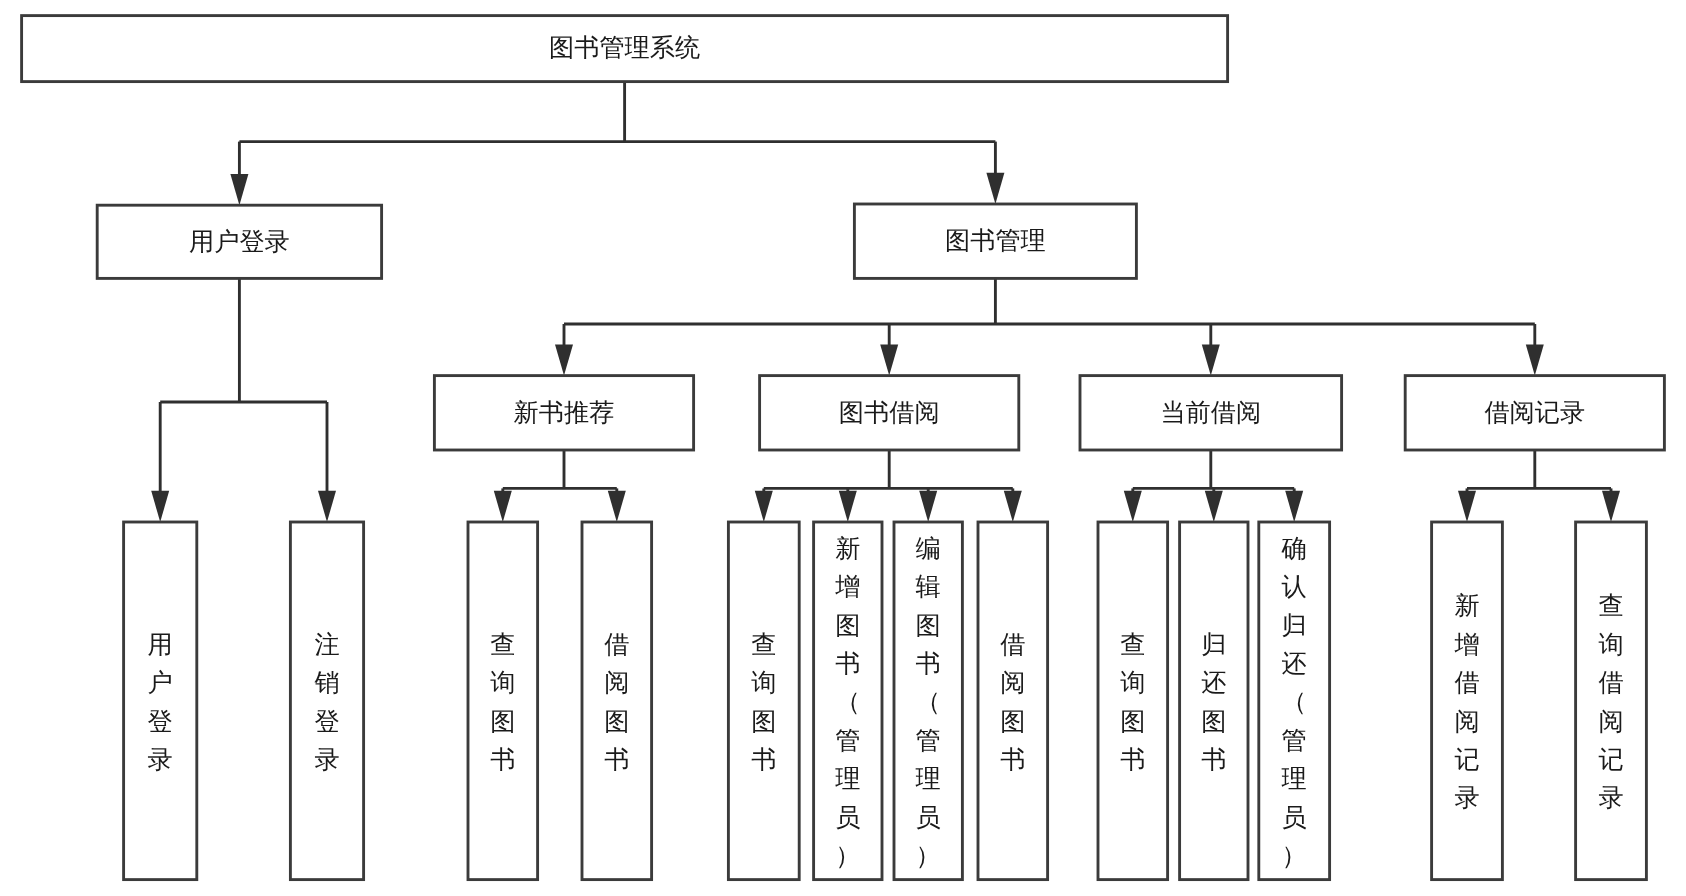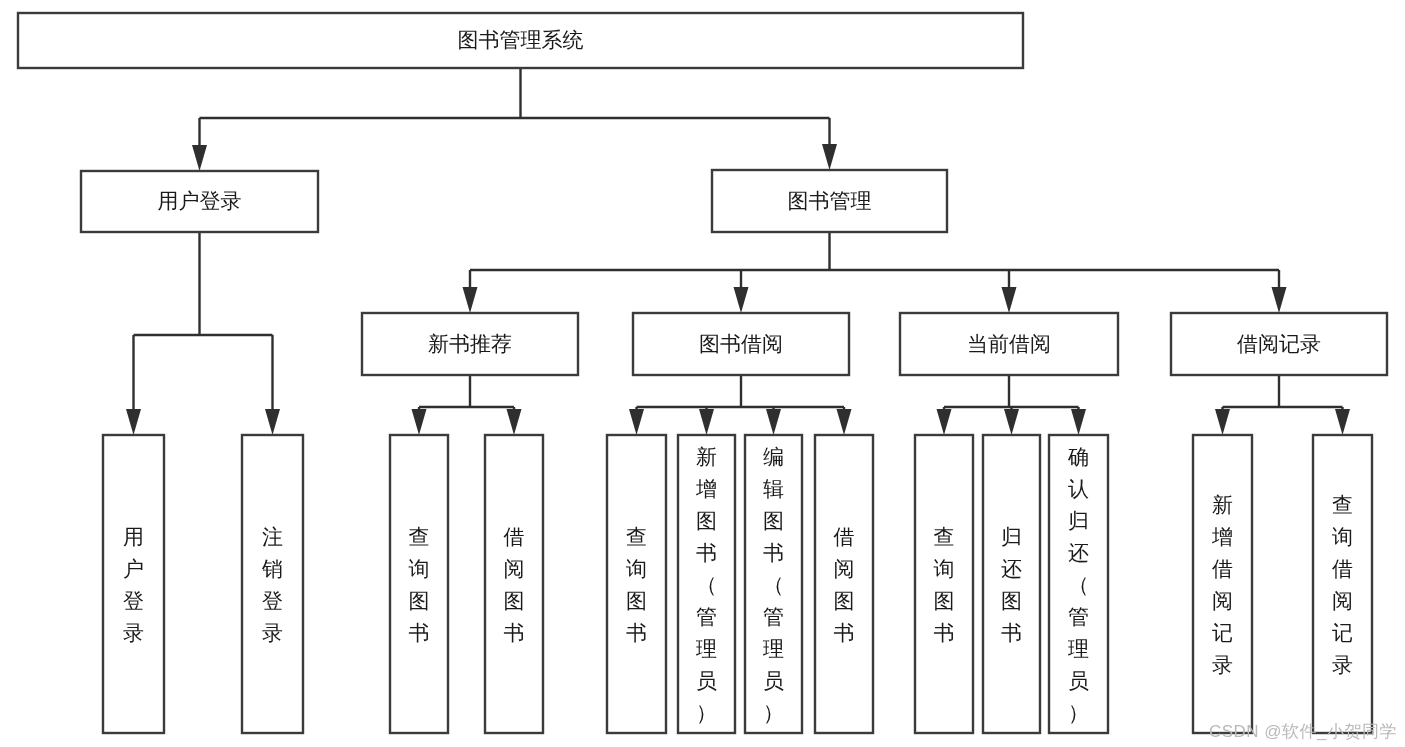--- a/index.html
+++ b/index.html
@@ -215,14 +215,13 @@
         <g>
           <rect x="1193" y="435" width="59" height="298" rx="0" class="node-box"></rect>
           <text x="1222.5" y="0" class="node-label-vertical"><tspan x="1222.5" y="512">新</tspan><tspan x="1222.5" y="544">增</tspan><tspan x="1222.5" y="576">借</tspan><tspan x="1222.5" y="608">阅</tspan><tspan x="1222.5" y="640">记</tspan><tspan x="1222.5" y="672">录</tspan></text>
         </g>
         <g>
           <rect x="1313" y="435" width="59" height="298" rx="0" class="node-box"></rect>
           <text x="1342.5" y="0" class="node-label-vertical"><tspan x="1342.5" y="512">查</tspan><tspan x="1342.5" y="544">询</tspan><tspan x="1342.5" y="576">借</tspan><tspan x="1342.5" y="608">阅</tspan><tspan x="1342.5" y="640">记</tspan><tspan x="1342.5" y="672">录</tspan></text>
         </g>
       </g>
   </svg>
-  <div class="watermark">CSDN @软件_小贺同学</div>
 </div>
 
 </body></html>

